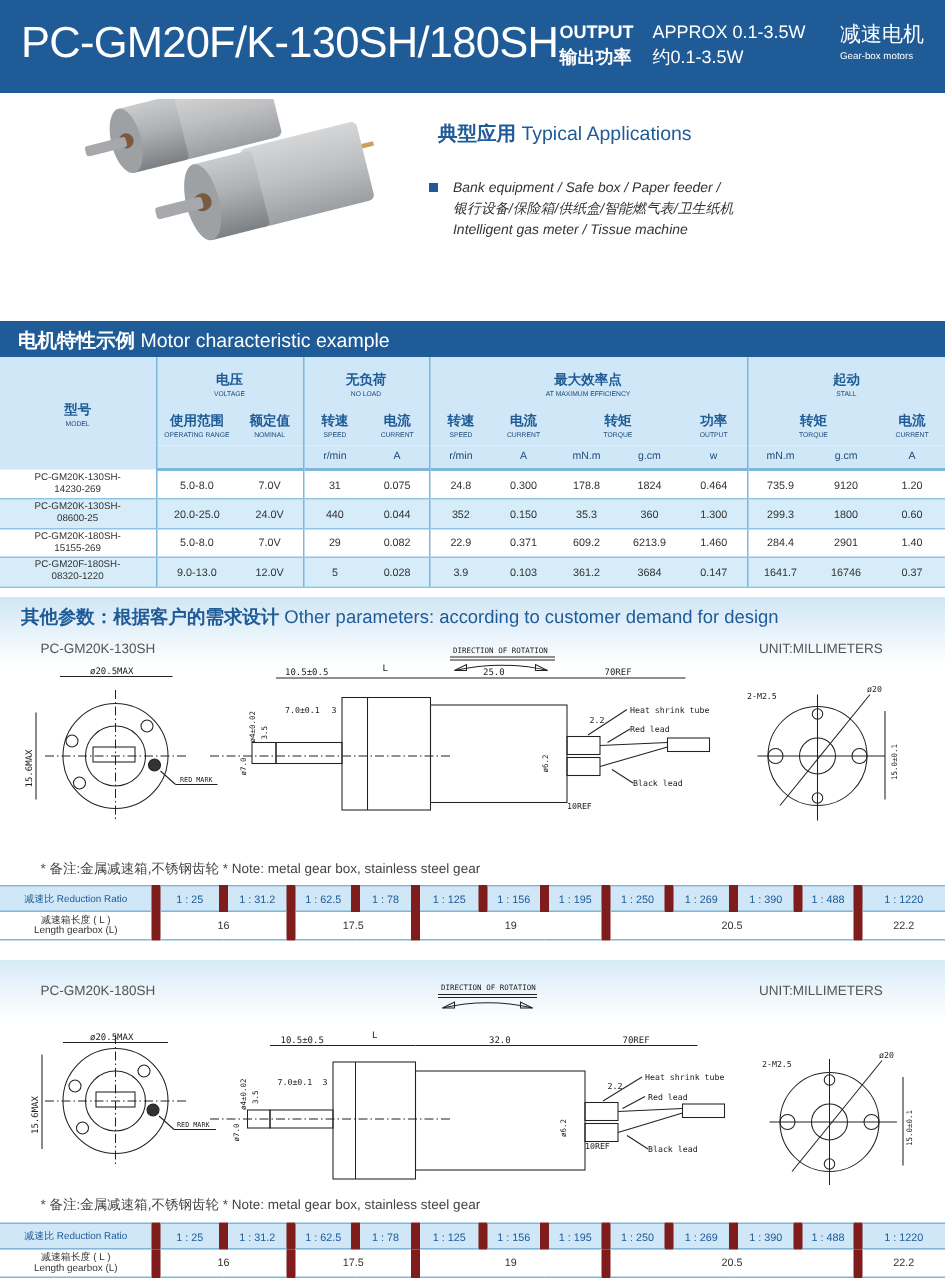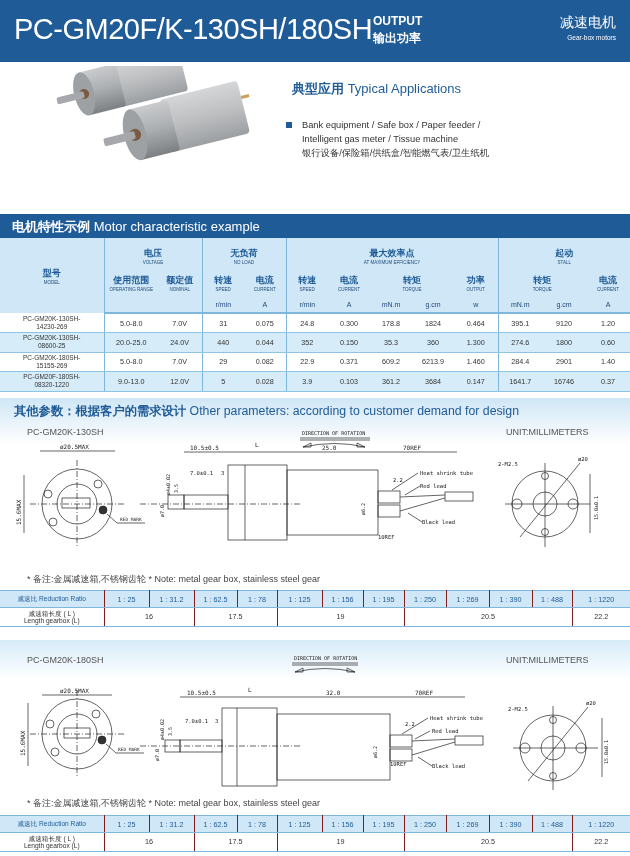--- a/index.html
+++ b/index.html
@@ -3,32 +3,32 @@
 <meta charset="utf-8">
 <style>
   * { box-sizing: border-box; margin: 0; padding: 0; }
   body { width: 630px; height: 856px; background: #ffffff; font-family: "Liberation Sans", "DejaVu Sans", sans-serif; color: #333; position: relative; overflow: hidden; }
 
   
   .header { position: absolute; left: 0; top: 0; width: 630px; height: 62px; background: #1f5b96; color: #fff; }
   .header .title { position: absolute; left: 14px; top: 13px; font-size: 29px; letter-spacing: -0.5px; font-weight: normal; }
   .header .out-lbl { position: absolute; left: 373px; top: 13px; font-size: 12px; font-weight: bold; line-height: 17px; }
   .header .out-val { position: absolute; left: 435px; top: 13px; font-size: 12px; line-height: 17px; }
-  .header .cat { position: absolute; left: 560px; top: 14px; text-align: right; }
+  .header .cat { position: absolute; left: 560px; top: 14px; text-align: left; }
   .header .cat .cn { font-size: 14px; display: block; }
   .header .cat .en { font-size: 6.5px; display: block; margin-top: 2px; }
 
   
   .photo { position: absolute; left: 10px; top: 66px; width: 260px; height: 138px; }
 
   
   .apps { position: absolute; left: 292px; top: 80px; width: 330px; }
   .apps h2 { font-size: 13px; color: #1f5b96; font-weight: normal; margin-bottom: 20px; }
   .apps h2 b { font-weight: bold; }
-  .apps .item { position: relative; padding-left: 10px; font-size: 9.3px; line-height: 14.2px; color: #333; }
+  .apps .item { position: relative; padding-left: 10px; font-size: 9.3px; line-height: 14.2px; color: #333; font-style: italic; }
   .apps .item .bullet { position: absolute; left: -6px; top: 4px; width: 6px; height: 6px; background: #1f5b96; }
 
   
   .secbar { position: absolute; left: 0; top: 214px; width: 630px; height: 24px; background: #1f5b96; color: #fff; font-size: 13px; padding: 4px 12px; }
   .secbar b { font-weight: bold; }
 
   
   .mtable { position: absolute; left: 0; top: 238px; width: 630px; border-collapse: collapse; table-layout: fixed; }
   .mtable th { background: #cfe7f7; color: #1f5b96; font-weight: bold; font-size: 9px; text-align: center; vertical-align: top; padding: 4px; }
   .mtable th .sub { display: block; font-size: 4.5px; font-weight: normal; color: #1f4a7a; line-height: 6px; }
@@ -45,37 +45,41 @@
   .other h3 b { font-weight: bold; }
   .model-lbl { position: absolute; font-size: 9px; color: #555; }
   .unit-lbl { position: absolute; font-size: 9px; color: #555; }
 
   .drawing { position: absolute; left: 0; width: 630px; }
   .drawing svg text { font-family: "DejaVu Sans Mono", monospace; }
 
   .note { position: absolute; left: 27px; font-size: 9px; color: #444; }
 
   .rtable { position: absolute; left: 0; width: 630px; border-collapse: collapse; table-layout: fixed; }
-  .rtable td { font-size: 7.2px; text-align: center; height: 17px; color: #333; border-right: 1px solid #7f1d1d; }
+  .rtable td { font-size: 7.2px; text-align: center; height: 17px; color: #333; border-right: 6px solid #7f1d1d; }
   .rtable tr.r1 td { background: #cfe7f7; color: #1f5b96; border-top: 1px solid #7fb6db; border-bottom: 1px solid #7fb6db; }
   .rtable tr.r2 td { height: 19px; border-bottom: 1.5px solid #7fb6db; line-height: 7.5px; }
   .rtable td:last-child { border-right: none; }
   .rtable td.lbl { color: #1f5b96; font-size: 6.6px; }
   .rtable tr.r2 td.lbl { color: #333; }
 
   .other2 { position: absolute; left: 0; top: 640px; width: 630px; height: 40px; background: linear-gradient(#d6ebf8, #ffffff); }
 </style>
 </head>
 <body>
 
 <div class="header">
   <div class="title">PC-GM20F/K-130SH/180SH</div>
   <div class="out-lbl">
     <div>OUTPUT</div>
     <div>输出功率</div>
+  </div>
+  <div class="out-val">
+    <div>APPROX 0.1-3.5W</div>
+    <div>约0.1-3.5W</div>
   </div>
   <div class="cat">
     <span class="cn">减速电机</span>
     <span class="en">Gear-box motors</span>
   </div>
 </div>
 
 <div class="photo">
   <svg width="260" height="138" viewBox="0 0 260 138">
     <defs>
@@ -109,22 +113,22 @@
       <rect x="150" y="22" width="8" height="3" fill="#c9a05a"></rect>
     </g>
   </svg>
 </div>
 
 <div class="apps">
   <h2><b>典型应用</b> <span>Typical Applications</span></h2>
   <div class="item">
     <span class="bullet"></span>
     <div>Bank equipment / Safe box / Paper feeder /</div>
+    <div>银行设备/保险箱/供纸盒/智能燃气表/卫生纸机</div>
     <div>Intelligent gas meter / Tissue machine</div>
-    <div>银行设备/保险箱/供纸盒/智能燃气表/卫生纸机</div>
   </div>
 </div>
 
 <div class="secbar">
   <b>电机特性示例</b> <span>Motor characteristic example</span>
 </div>
 
 <table class="mtable">
   <colgroup>
     <col style="width:104px">
@@ -199,39 +203,39 @@
         </td>
       <td>5.0-8.0</td>
       <td class="vline">7.0V</td>
       <td>31</td>
       <td class="vline">0.075</td>
       <td>24.8</td>
       <td>0.300</td>
       <td>178.8</td>
       <td>1824</td>
       <td class="vline">0.464</td>
-      <td>395.1</td>
+      <td>735.9</td>
       <td>9120</td>
       <td>1.20</td>
     </tr>
     <tr class="alt">
       <td class="model vline">
           <div>PC-GM20K-130SH-</div>
           <div>08600-25</div>
         </td>
       <td>20.0-25.0</td>
       <td class="vline">24.0V</td>
       <td>440</td>
       <td class="vline">0.044</td>
       <td>352</td>
       <td>0.150</td>
       <td>35.3</td>
       <td>360</td>
       <td class="vline">1.300</td>
-      <td>274.6</td>
+      <td>299.3</td>
       <td>1800</td>
       <td>0.60</td>
     </tr>
     <tr>
       <td class="model vline">
           <div>PC-GM20K-180SH-</div>
           <div>15155-269</div>
         </td>
       <td>5.0-8.0</td>
       <td class="vline">7.0V</td>

